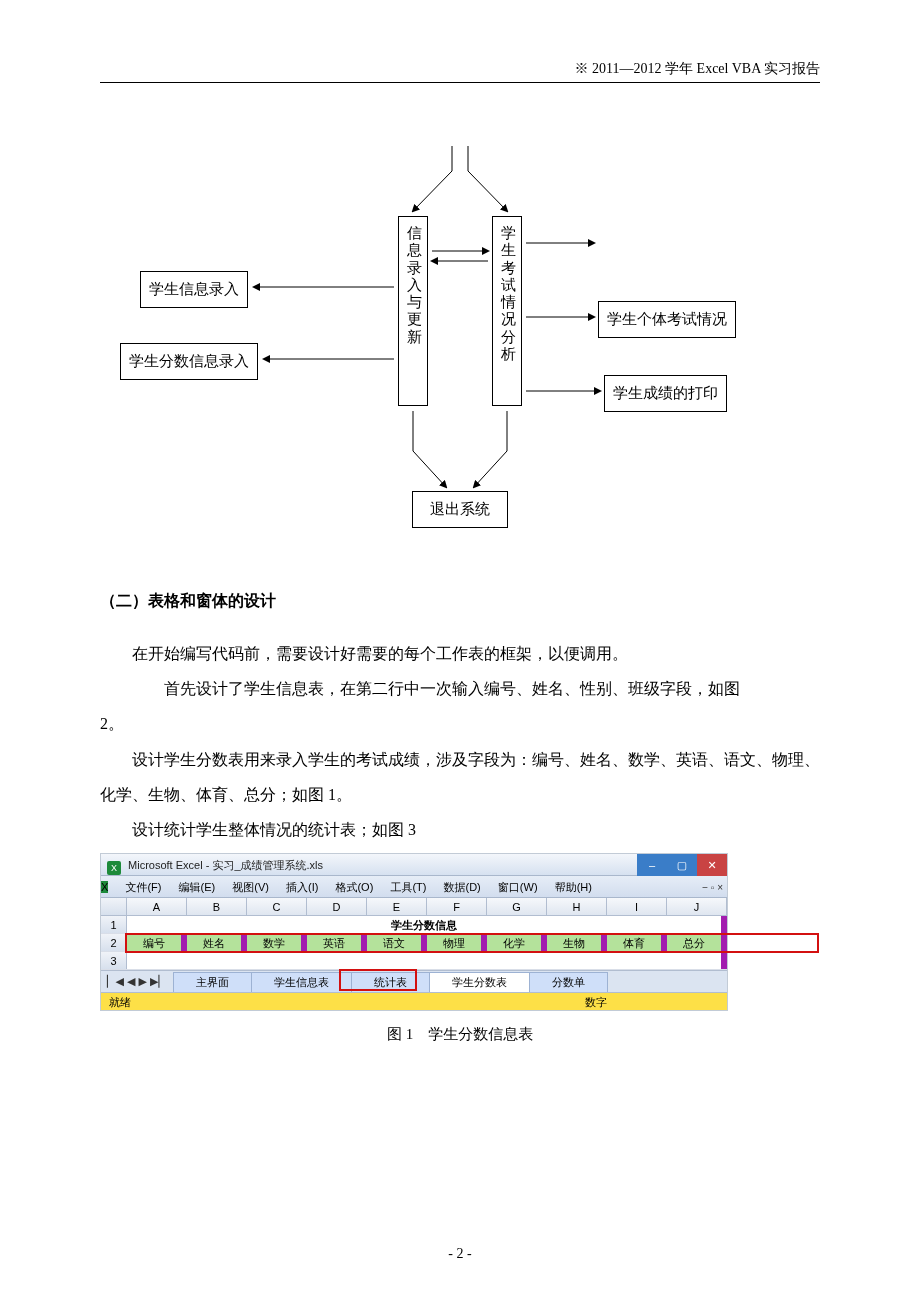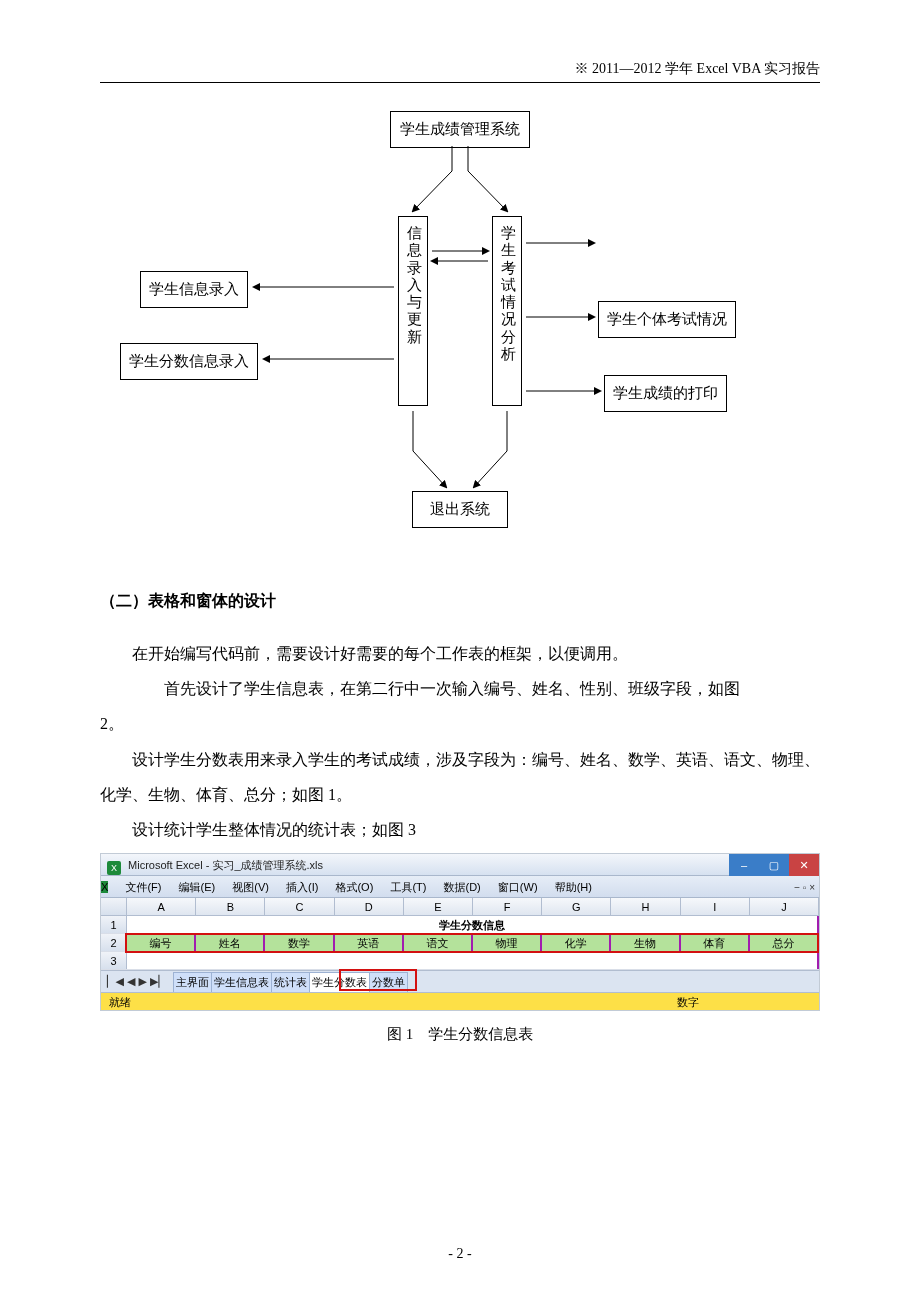--- a/index.html
+++ b/index.html
@@ -71,21 +71,21 @@
     margin: 0;
     text-indent: 2em;
     text-align: justify;
   }
   .excel-shot {
     margin-top: 6px;
     border: 1px solid #c2cbd6;
     background: #e9eff6;
     font-family: "Microsoft YaHei", Arial, sans-serif;
     font-size: 12px;
-    width: 720px;
+    width: 628px;
   }
   .excel-titlebar {
     position: relative;
     background: linear-gradient(#f3f6fb, #d6e1f0);
     height: 22px;
     line-height: 22px;
     padding-left: 6px;
     font-size: 11px;
     color: #222;
     border-bottom: 1px solid #a9b7cc;
@@ -159,21 +159,21 @@
   }
   .sheet-row .rowh {
     width: 26px;
     text-align: center;
     border-right: 1px solid #b1bdd0;
     background: linear-gradient(#f0f3f8, #d7e0ed);
   }
   .sheet-row .cell {
     flex: 1;
     text-align: center;
-    border-right: 2px solid #a21caf;
+    border-right: 6px solid #a21caf;
   }
   .sheet-green { background: #b4e29b !important; }
   .sheet-title-row .titlecell {
     flex: 10;
     text-align: center;
     font-weight: bold;
     background: #fff;
   }
   .red-rect {
     position: absolute;
@@ -187,21 +187,21 @@
     background: #dbe4f1;
     border-top: 1px solid #b1bdd0;
     font-size: 11px;
     position: relative;
   }
   .sheet-tabs .nav {
     padding: 0 6px;
     color: #333;
   }
   .sheet-tabs .tab {
-    padding: 2px 2px;
+    padding: 2px 22px;
     background: #cfdff9;
     border: 1px solid #9db2d3;
     border-bottom: none;
     margin-right: -1px;
     position: relative;
   }
   .sheet-tabs .tab.active {
     background: #fff;
   }
   .sheet-tabs .red-tab {
@@ -239,21 +239,20 @@
 </head>
 <body>
 
 <div class="page">
 
   <div class="header-right">※ 2011—2012 学年 Excel VBA 实习报告</div>
   <hr class="header-rule">
 
   <div class="diagram">
 
-    <div class="dbox" style="left:290px; top:0; width:140px;">学生成绩管理系统</div>
 
     <div class="vbox" style="left:298px; top:105px; width:30px; height:190px;">
       <span>信</span>
         <span>息</span>
         <span>录</span>
         <span>入</span>
         <span>与</span>
         <span>更</span>
         <span>新</span>
     </div>

